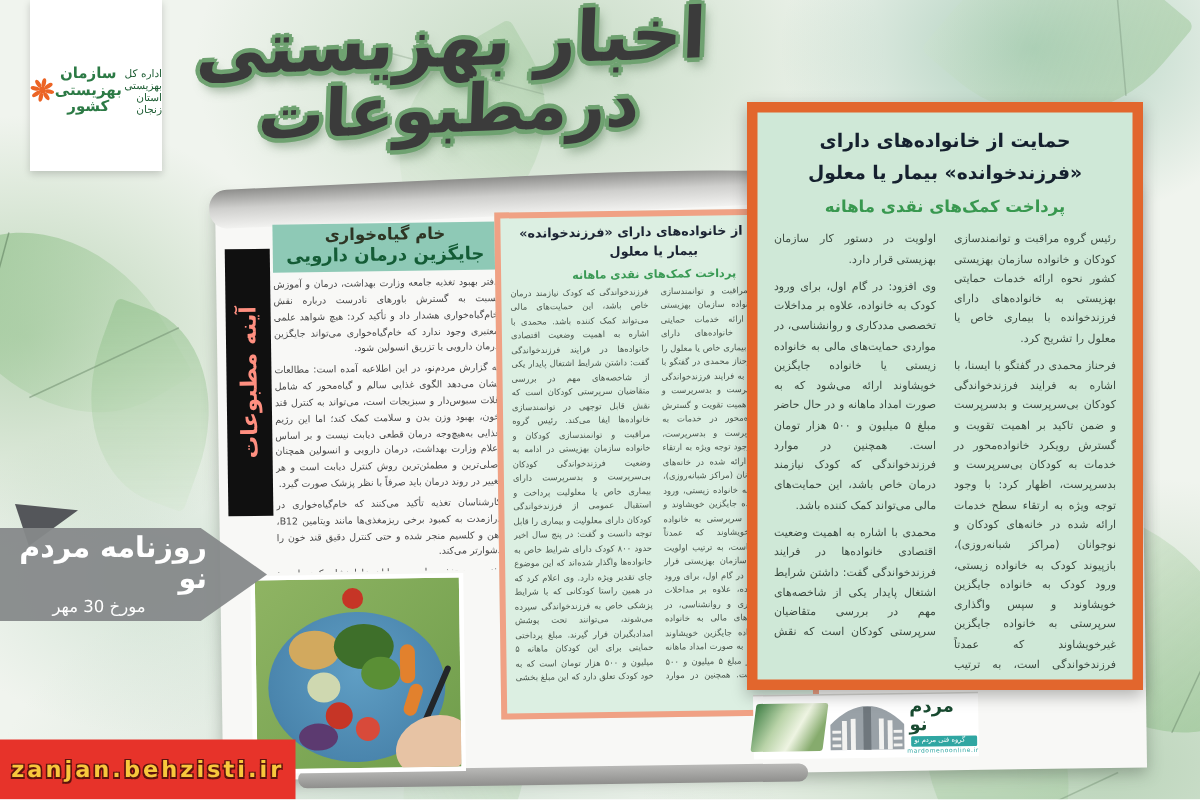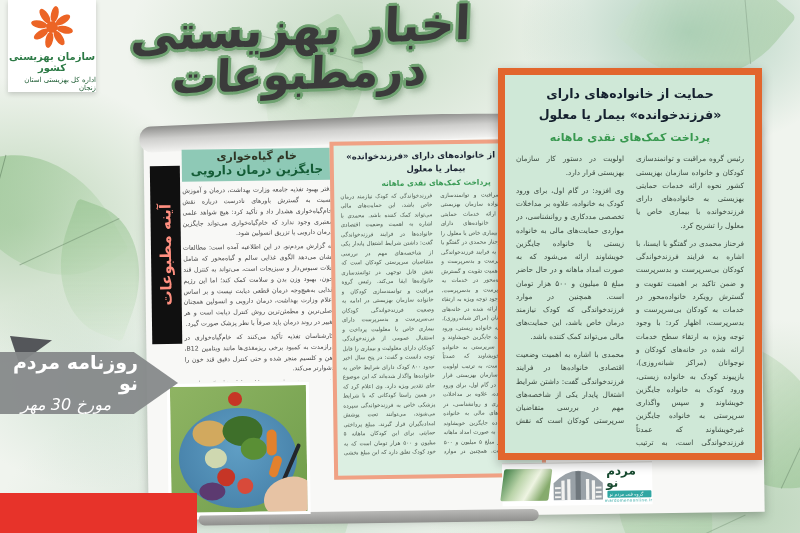--- a/index.html
+++ b/index.html
@@ -17,22 +17,22 @@
       radial-gradient(280px 210px at 2% 42%, rgba(138,184,132,.50), transparent 70%),
       radial-gradient(200px 150px at 12% 72%, rgba(170,205,180,.40), transparent 70%),
       radial-gradient(430px 270px at 92% 96%, rgba(130,178,130,.48), transparent 72%),
       radial-gradient(380px 250px at 32% 102%, rgba(168,200,178,.38), transparent 70%);
   }
   .leaf{position:absolute;z-index:1;border-radius:4% 75% 4% 75%;
     background:linear-gradient(160deg, rgba(146,193,140,.75), rgba(208,230,202,.30));}
   .leaf::after{content:"";position:absolute;left:50%;top:4%;width:1px;height:92%;
     background:rgba(92,124,92,.55);transform:rotate(45deg);transform-origin:top center;}
   
-  .org-card{position:absolute;left:8px;top:0;width:88px;height:92px;background:#fff;
-    z-index:6;box-shadow:0 2px 5px rgba(0,0,0,.18);display:flex;flex-direction:column;
+  .org-card{position:absolute;left:20px;top:0;width:88px;height:114px;background:#fff;
+    z-index:6;box-shadow:0 2px 5px rgba(0,0,0,.18);display:flex;flex-direction:row;
     align-items:center;padding-top:5px;box-sizing:border-box;}
   .org-name{font-size:10px;font-weight:bold;color:#2c7a45;margin-top:2px;text-align:center;}
   .org-sub{font-size:7px;color:#1d5c33;margin-top:3px;text-align:right;}
   
   .main-title{position:absolute;left:100px;top:6px;width:400px;z-index:5;
     text-align:center;transform:rotate(-2deg) skewX(-4deg);
     font-weight:800;color:#3b3b3b;line-height:.98;
     text-shadow:
       -2px -2px 0 #6fa271, 2px -2px 0 #6fa271, -2px 2px 0 #6fa271, 2px 2px 0 #6fa271,
       -3px 0 0 #6fa271, 3px 0 0 #6fa271, 0 -3px 0 #6fa271, 0 3px 0 #6fa271,
@@ -101,21 +101,21 @@
   .co-body p{margin:0 0 5px;}
   
   .ribbon-fold{position:absolute;left:10px;top:336px;width:42px;height:28px;background:#54565a;
     clip-path:polygon(0 0,100% 15%,22% 100%);z-index:4;}
   .ribbon{position:absolute;left:-6px;top:352px;width:184px;height:62px;z-index:5;
     background:rgba(134,137,138,.95);
     clip-path:polygon(0 0,76% 0,100% 50%,76% 100%,0 100%);
     display:flex;flex-direction:column;align-items:center;justify-content:center;
     padding-right:40px;box-sizing:border-box;color:#fff;direction:rtl;}
   .ribbon .r1{font-size:19px;font-weight:bold;line-height:1.1;}
-  .ribbon .r2{font-size:16px;margin-top:2px;font-style:italic;}
+  .ribbon .r2{font-size:11px;margin-top:2px;}
   
   .footer-banner{position:absolute;left:0;top:493px;width:197px;height:40px;background:#e7332a;
     z-index:9;display:flex;flex-direction:column;align-items:center;justify-content:center;}
   .fb-url{font-size:15px;font-weight:800;color:#f8c73c;letter-spacing:2px;
     text-shadow:1px 1px 0 #5e130d,-1px 1px 0 #5e130d,1px -1px 0 #5e130d,-1px -1px 0 #5e130d;}
   .fb-cap{font-size:10.5px;color:#fff;margin-top:1px;direction:rtl;}
 </style>
 </head>
 <body>
 
@@ -235,15 +235,16 @@
     </div>
   </div>
 
   <div class="ribbon-fold"></div>
   <div class="ribbon">
     <div class="r1">روزنامه مردم نو</div>
     <div class="r2">مورخ 30 مهر</div>
   </div>
 
   <div class="footer-banner">
+    <div class="fb-url">zanjan.behzisti.ir</div>
   </div>
 
 </div>
 
 </body></html>

